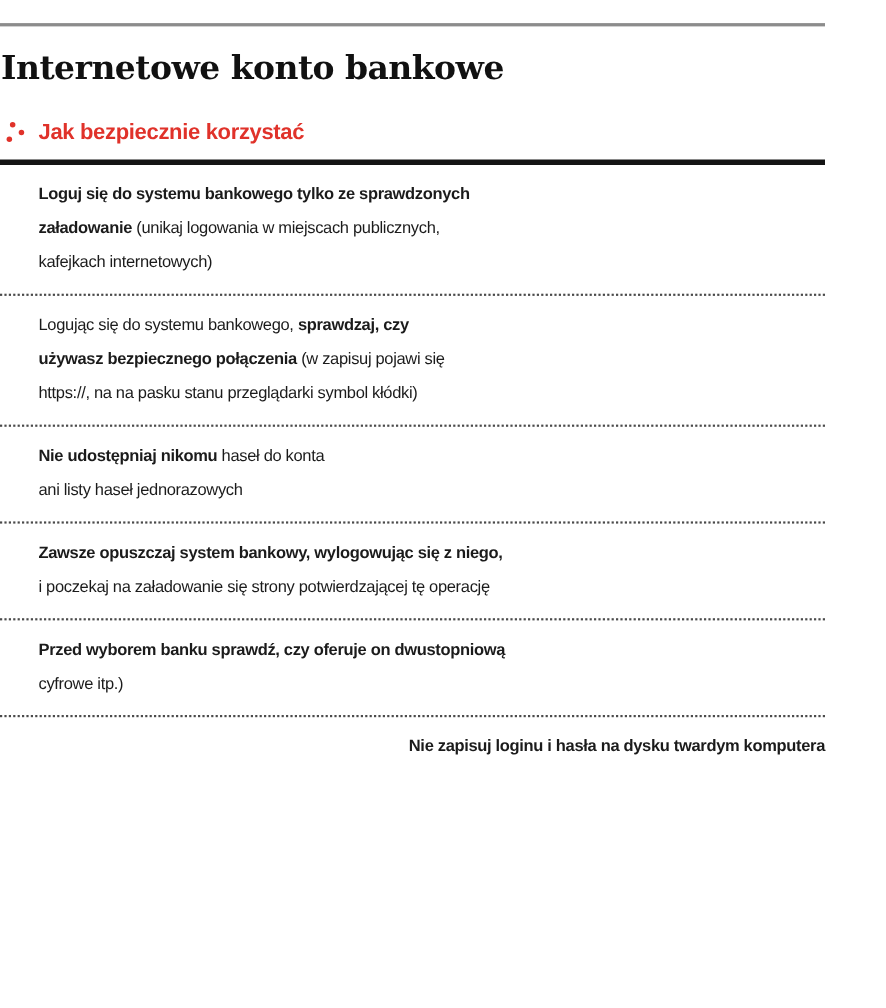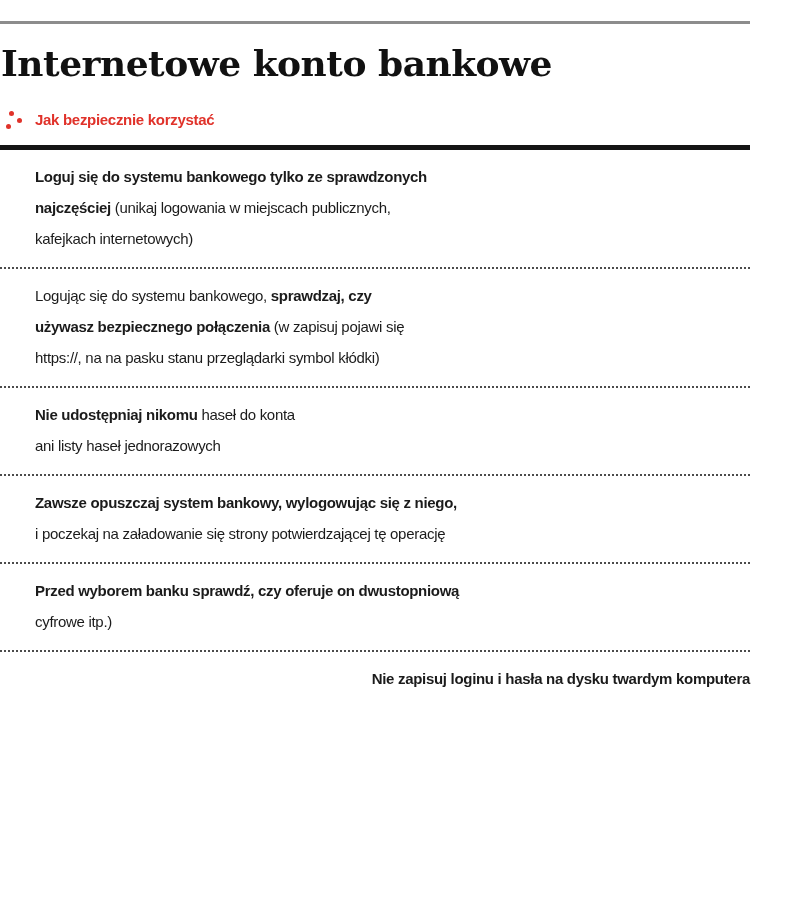--- a/index.html
+++ b/index.html
@@ -15,21 +15,21 @@
   .rule-top {
     margin: 21px 0 0 0;
     width: 750px;
     height: 3px;
     background: #8c8c8c;
   }
   .title {
     margin: 20px 0 0 1px;
     font-family: "DejaVu Serif", "Liberation Serif", serif;
     font-weight: bold;
-    font-size: 36px;
+    font-size: 30px;
     line-height: 38px;
     color: #111111;
     letter-spacing: -0.5px;
   }
   .subhead-row {
     position: relative;
     margin: 24px 0 0 0;
     height: 28px;
   }
   .tri-dots-icon {
@@ -44,21 +44,21 @@
     width: 5px;
     height: 5px;
     border-radius: 50%;
     background: var(--accent, #e0322a);
   }
   .tri-dots-icon i.d1 { top: 0px;  left: 4px; }
   .tri-dots-icon i.d2 { top: 7px;  left: 12px; }
   .tri-dots-icon i.d3 { top: 13px; left: 1px; }
   .subhead {
     margin-left: 35px;
-    font-size: 15px;
+    font-size: 20px;
     line-height: 28px;
     font-weight: bold;
     color: var(--accent, #e0322a);
     letter-spacing: -0.3px;
   }
   .rule-black {
     margin: 11px 0 0 0;
     width: 750px;
     height: 5px;
     background: #141414;
@@ -104,21 +104,21 @@
         <i class="d3"></i>
     </span>
     <div class="subhead">Jak bezpiecznie korzystać</div>
   </div>
 
   <div class="rule-black"></div>
 
   <div class="tips">
       <div class="tip">
         <div class="tip-line"><span class="seg bold">Loguj się do systemu bankowego tylko ze sprawdzonych</span></div>
-        <div class="tip-line"><span class="seg bold">najczęściej</span><span class="seg"> (unikaj logowania w miejscach publicznych,</span></div>
+        <div class="tip-line"><span class="seg bold">załadowanie</span><span class="seg"> (unikaj logowania w miejscach publicznych,</span></div>
         <div class="tip-line"><span class="seg">kafejkach internetowych)</span></div>
       </div>
       <div class="tip">
         <div class="tip-line"><span class="seg">Logując się do systemu bankowego, </span><span class="seg bold">sprawdzaj, czy</span></div>
         <div class="tip-line"><span class="seg bold">używasz bezpiecznego połączenia</span><span class="seg"> (w zapisuj pojawi się</span></div>
         <div class="tip-line"><span class="seg">https://, na na pasku stanu przeglądarki symbol kłódki)</span></div>
       </div>
       <div class="tip">
         <div class="tip-line"><span class="seg bold">Nie udostępniaj nikomu</span><span class="seg"> haseł do konta</span></div>
         <div class="tip-line"><span class="seg">ani listy haseł jednorazowych</span></div>

